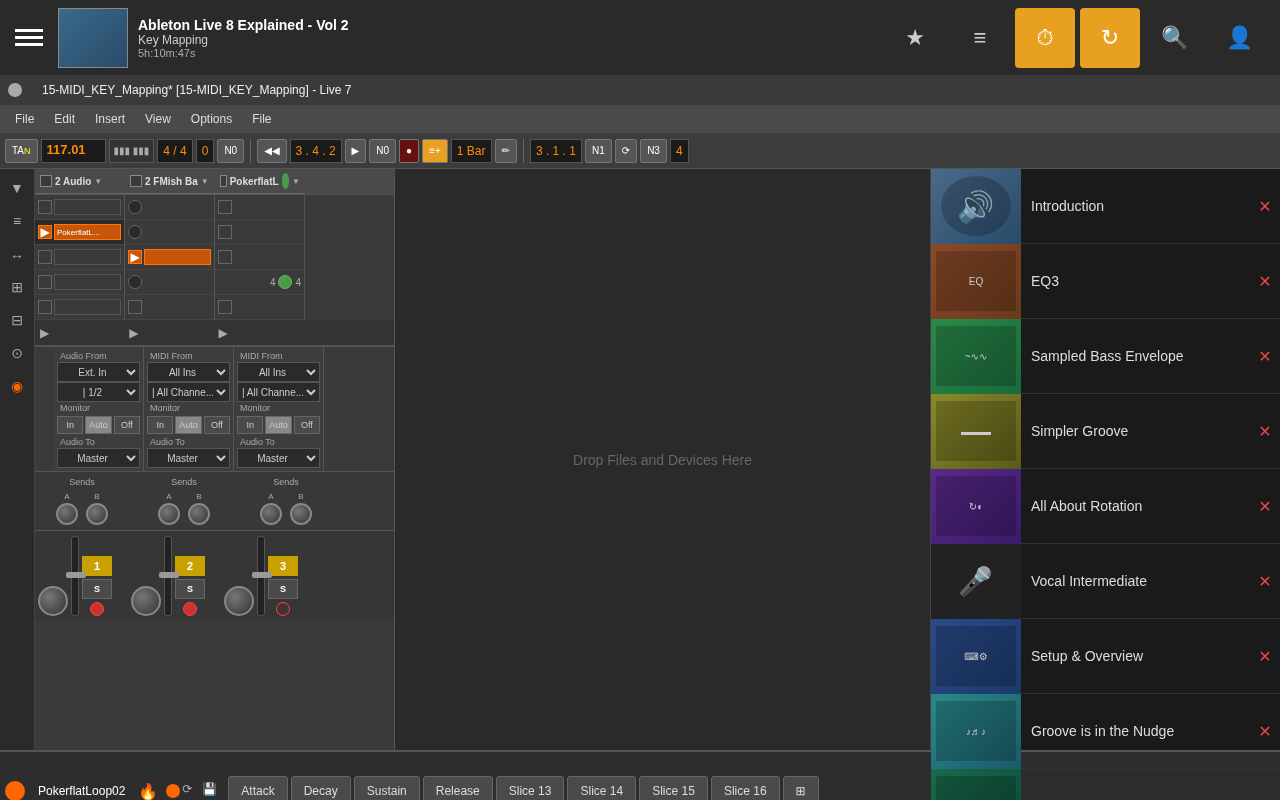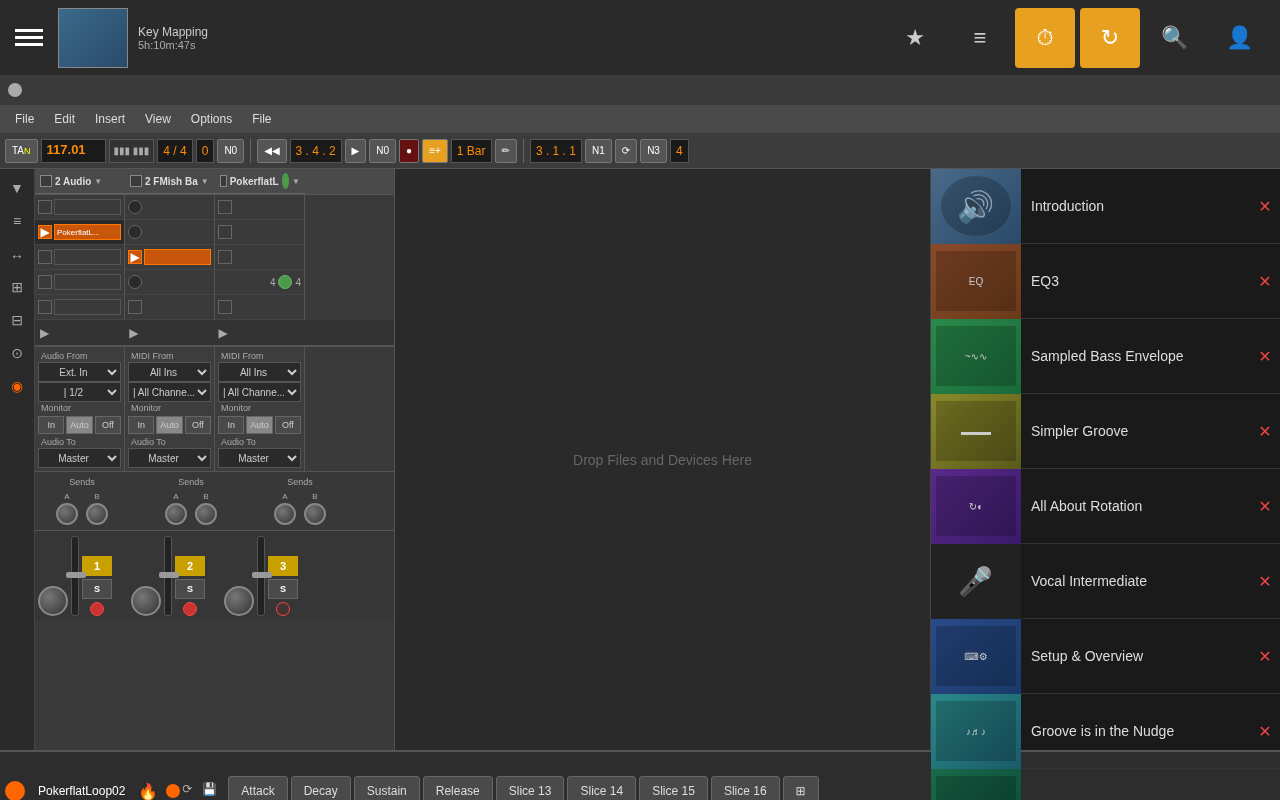--- a/index.html
+++ b/index.html
@@ -111,35 +111,37 @@
 <div id="topbar">
   <div id="hamburger">
     <span></span>
       <span></span>
       <span></span>
   </div>
   <div id="thumb">
     <div id="thumb-inner"></div>
   </div>
   <div id="title-block">
+    <div class="main-title">Ableton Live 8 Explained - Vol 2</div>
     <div class="sub-title">Key Mapping</div>
     <div class="time">5h:10m:47s</div>
   </div>
   <div id="top-icons">
     <div class="top-icon top-icon-star">★</div>
     <div class="top-icon top-icon-list">≡</div>
     <div class="top-icon top-icon-clock">⏱</div>
     <div class="top-icon top-icon-refresh">↻</div>
     <div class="top-icon top-icon-search">🔍</div>
     <div class="top-icon top-icon-user">👤</div>
   </div>
 </div>
 
 <div id="wintitle">
   <div class="winbtn" style="background:#aaa;"></div>
+  <span>15-MIDI_KEY_Mapping* [15-MIDI_KEY_Mapping] - Live 7</span>
 </div>
 
 <div id="menubar">
   <div class="menu-item">File</div>
   <div class="menu-item">Edit</div>
   <div class="menu-item">Insert</div>
   <div class="menu-item">View</div>
   <div class="menu-item">Options</div>
   <div class="menu-item">File</div>
 </div>
@@ -283,21 +285,21 @@
         </div>
 
         <div style="display:flex;height:25px;align-items:center;padding:0 5px;background:#333;">
           <div style="display:flex;gap:80px;">
             <span style="font-size:12px;color:#aaa;cursor:pointer;">▶</span>
             <span style="font-size:12px;color:#aaa;cursor:pointer;">▶</span>
             <span style="font-size:12px;color:#aaa;cursor:pointer;">▶</span>
           </div>
         </div>
 
-        <div style="display:flex;border-top:2px solid #555;">
+        <div style="display:flex;border-top:2px solid #555;padding-left:19px;">
 
           <div style="width:90px;border-right:1px solid #555;padding:3px;background:#3d3d3d;">
             <div class="section-label">Audio From</div>
             <select class="input-select">
               <option>Ext. In</option>
             </select>
             <select class="input-select">
               <option>| 1/2</option>
             </select>
             <div class="section-label">Monitor</div>
@@ -346,21 +348,21 @@
               <div class="mon-btn active">Auto</div>
               <div class="mon-btn">Off</div>
             </div>
             <div class="section-label">Audio To</div>
             <select class="input-select">
               <option>Master</option>
             </select>
           </div>
         </div>
 
-        <div style="display:flex;border-top:1px solid #555;background:#383838;padding:5px 3px;gap:21px;">
+        <div style="display:flex;border-top:1px solid #555;background:#383838;padding:5px 3px;gap:14px;">
           <div style="width:88px;display:flex;flex-direction:column;align-items:center;gap:5px;">
             <div style="font-size:9px;color:#aaa;">Sends</div>
             <div style="display:flex;gap:8px;align-items:center;">
               <div style="display:flex;flex-direction:column;align-items:center;gap:2px;">
                 <div style="font-size:8px;color:#aaa;">A</div>
                 <div class="knob small"></div>
               </div>
               <div style="display:flex;flex-direction:column;align-items:center;gap:2px;">
                 <div style="font-size:8px;color:#aaa;">B</div>
                 <div class="knob small"></div>

